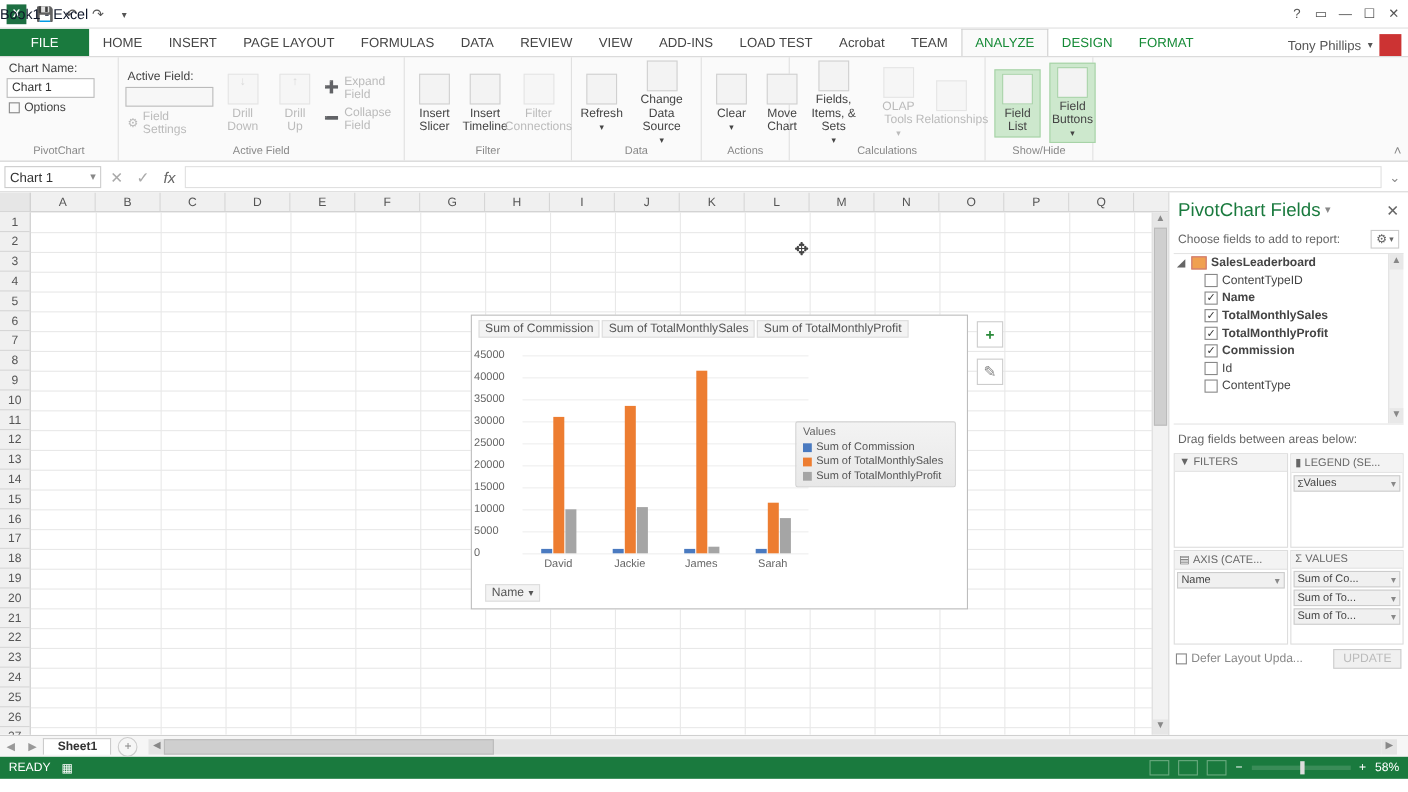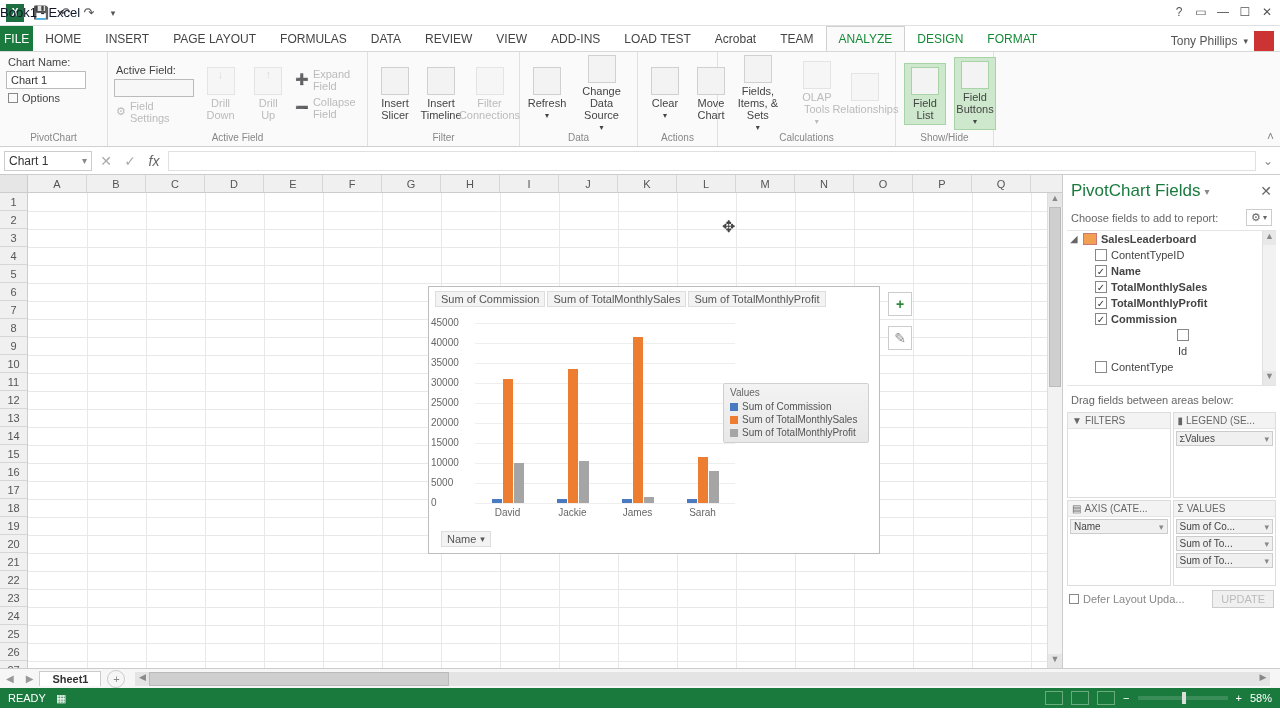--- a/index.html
+++ b/index.html
@@ -9,21 +9,21 @@
 .qat{display:flex;align-items:center;gap:2px;padding-left:6px}
 .qat .ic{width:22px;height:22px;display:flex;align-items:center;justify-content:center;font-size:13px;color:#555}
 .excel-ico{width:18px;height:18px;background:#1d6f42;color:#fff;display:flex;align-items:center;justify-content:center;font-size:10px;font-weight:bold;margin-right:4px}
 .title-center{position:absolute;left:0;right:16px;font-size:13px;color:#0f172a;pointer-events:none}
 .ctx-tab-wrap{position:absolute;right:280px;top:0;height:26px;padding:0 24px;background:#d5f0d5;color:#158a36;font-size:10px;display:flex;align-items:center;letter-spacing:.5px}
 .winctrl{position:absolute;right:2px;top:2px;display:flex;gap:0}
 .winctrl span{width:22px;height:20px;display:flex;align-items:center;justify-content:center;font-size:12px;color:#555}
 
 .ribbon-tabs{height:25px;display:flex;align-items:flex-end;background:#fff}
 .rt{padding:0 12px;height:25px;display:flex;align-items:center;font-size:12px;color:#444;cursor:default}
-.rt.file{background:#1a7a3e;color:#fff;font-weight:normal;padding:0 4px}
+.rt.file{background:#1a7a3e;color:#fff;font-weight:normal;padding:0 28px}
 .rt.analyze{background:#fafafa;border:1px solid #d0d0d0;border-bottom:none;color:#158a36}
 .rt.ctx{color:#158a36}
 .user-area{margin-left:auto;padding-right:6px;display:flex;align-items:center;gap:6px;font-size:12px;color:#555}
 .user-ava{width:20px;height:20px;background:#c33}
 
 .ribbon-body{height:96px;background:#fafafa;border-top:1px solid #d8d8d8;border-bottom:1px solid #d0d0d0;display:flex;position:relative}
 .rgrp{border-right:1px solid #e0e0e0;display:flex;flex-direction:column;justify-content:space-between;padding:3px 6px 1px}
 .rgrp .lbl{text-align:center;font-size:10px;color:#888;padding-bottom:2px}
 .rgrp-body{flex:1;display:flex;align-items:center;gap:4px}
 .smallrow{display:flex;flex-direction:column;gap:2px}
@@ -494,21 +494,21 @@
             <span style="font-weight:bold">TotalMonthlySales</span>
           </div>
           <div class="fi" style="padding-left: 28px;">
             <span class="cb">✓</span>
             <span style="font-weight:bold">TotalMonthlyProfit</span>
           </div>
           <div class="fi" style="padding-left: 28px;">
             <span class="cb">✓</span>
             <span style="font-weight:bold">Commission</span>
           </div>
-          <div class="fi" style="padding-left: 28px; flex-direction: column;">
+          <div class="fi" style="padding-left: 28px;">
             <span class="cb"></span>
             <span>Id</span>
           </div>
           <div class="fi" style="padding-left: 28px;">
             <span class="cb"></span>
             <span>ContentType</span>
           </div>
         </div>
       <div class="fl-scroll">
         <div class="arr">▲</div>

